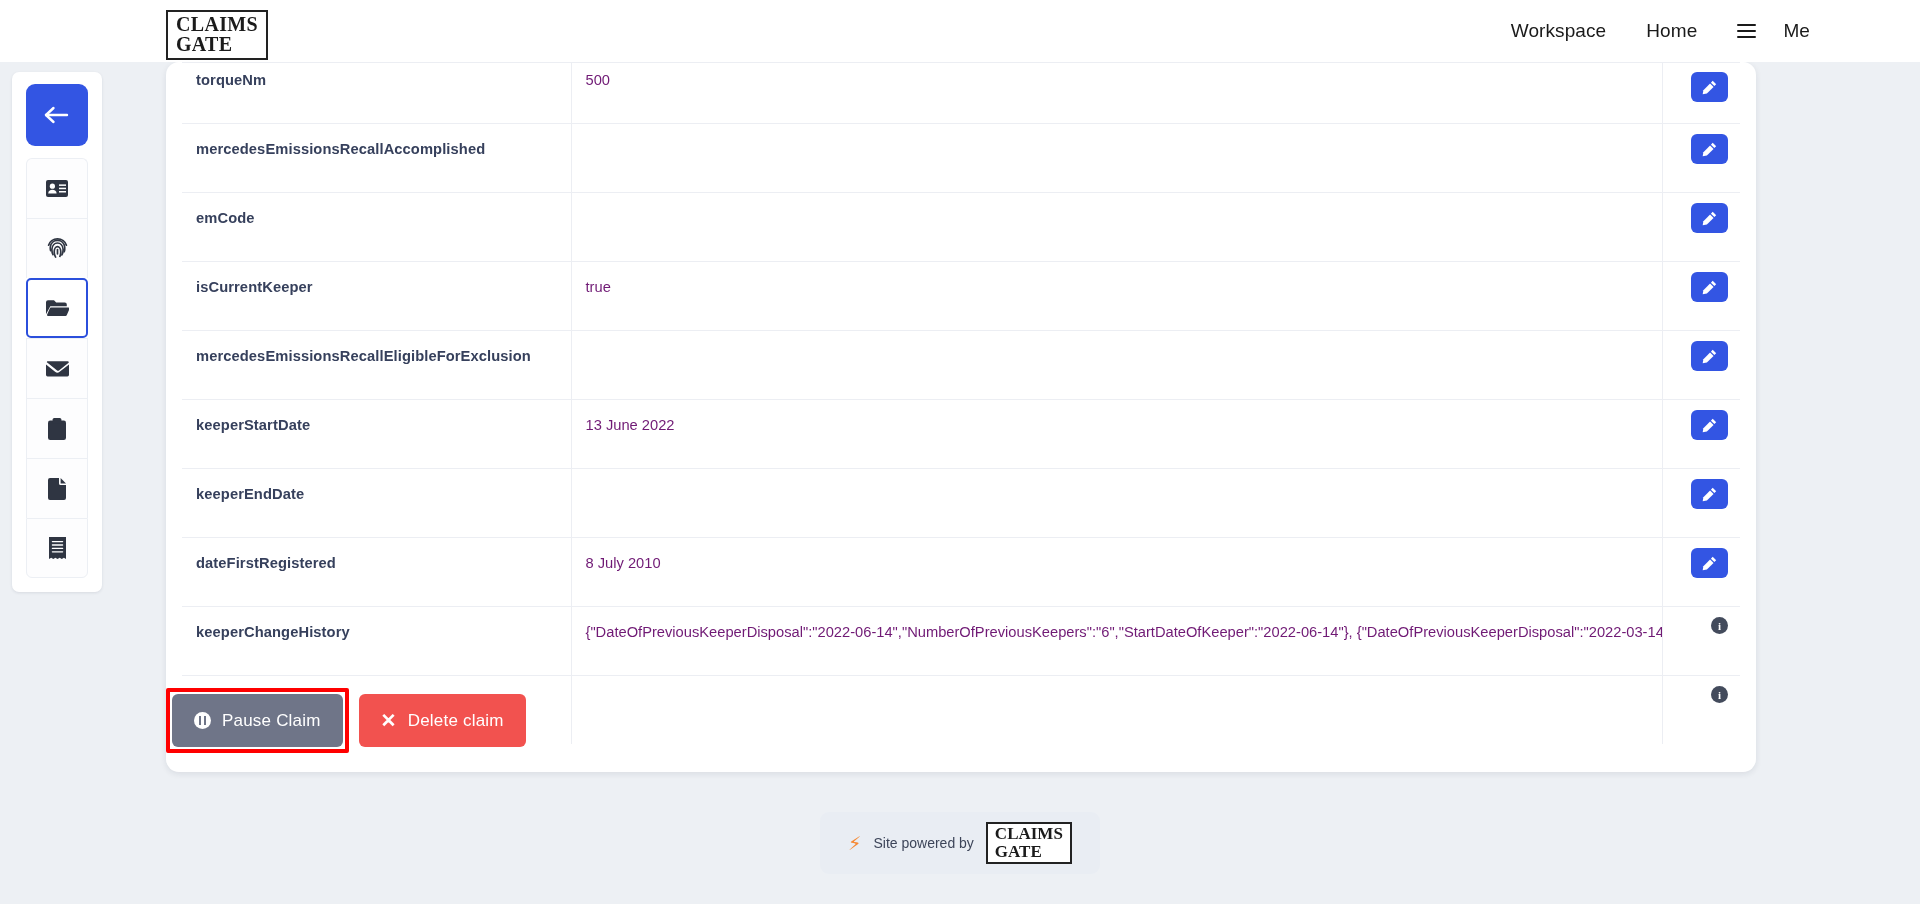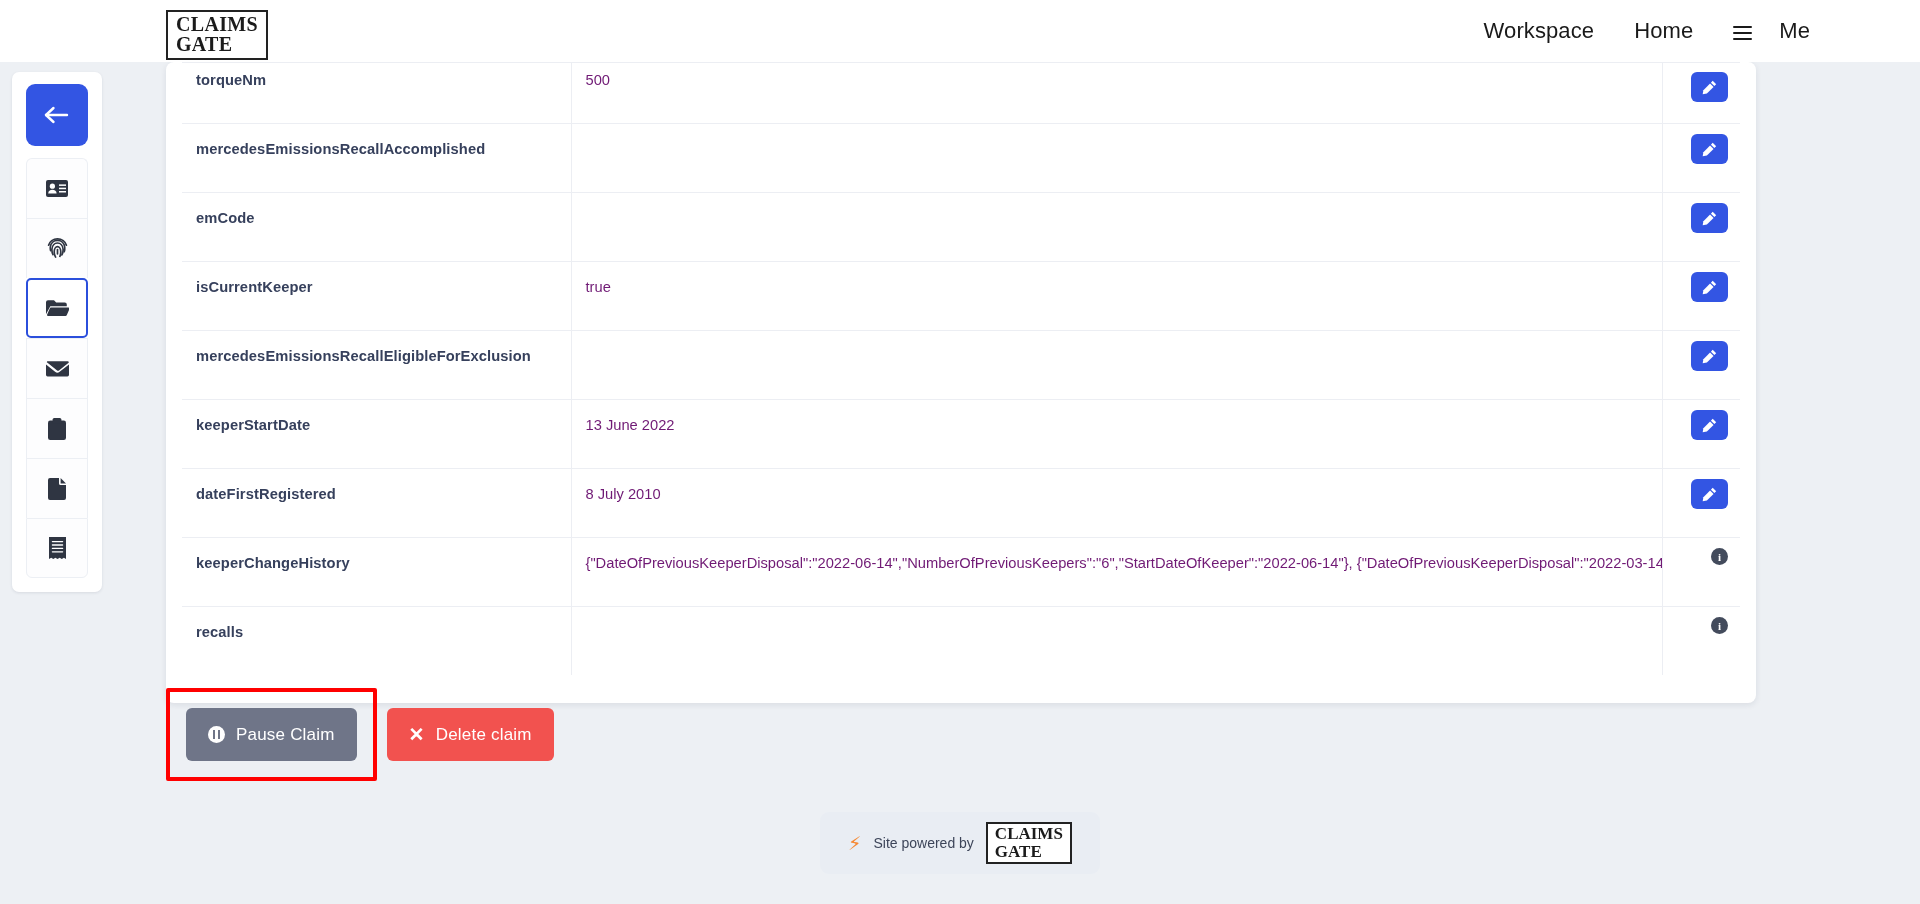--- a/index.html
+++ b/index.html
@@ -26,21 +26,21 @@
     font-family: "Liberation Serif", "DejaVu Serif", serif;
     font-weight: bold; font-size: 20px; letter-spacing: .3px;
     color: #1b1b1b; text-align: left;
   }
   .brand-box .l2 { display: block; }
   .nav {
     position: absolute; right: 110px; top: 0; height: 62px;
     display: flex; align-items: center; gap: 40px;
   }
   .nav a {
-    font-size: 22px; color: #1a1a1a; text-decoration: none;
+    font-size: 19px; color: #1a1a1a; text-decoration: none;
     letter-spacing: .1px;
   }
   .nav .me-group { display: flex; align-items: flex-end; gap: 27px; }
   .hamburger { display: inline-block; width: 19px; }
   .hamburger span {
     display: block; height: 2px; background: #1a1a1a;
     margin: 4px 0; border-radius: 1px;
   }
 
   
@@ -80,21 +80,21 @@
     background: #ffffff;
     z-index: 2; position: relative;
   }
   .rail-item svg { display: block; }
 
   
   .card {
     position: absolute; left: 166px; top: 62px;
     width: 1590px;
     background: #ffffff;
-    border-radius: 8px;
+    border-radius: 13px;
     box-shadow: 0 2px 6px rgba(25,35,60,.09);
     padding: 0 16px 28px 16px;
     z-index: 10;
   }
   .tbl { width: 100%; border-collapse: collapse; table-layout: fixed; }
   .tbl tr { border-bottom: 1px solid #eceef3; }
   .tbl tr:last-child { border-bottom: none; }
   .tbl td {
     padding: 17px 14px 35px 14px;
     vertical-align: top;
@@ -143,21 +143,21 @@
     height: 53px; padding: 0 22px;
     border: none; border-radius: 6px;
     color: #fff; font-size: 17px; letter-spacing: .2px;
     cursor: pointer;
     font-family: "Liberation Sans", sans-serif;
   }
   .btn-pause { background: #6f7588; }
   .btn-delete { background: #f2524f; }
   .hl-box {
     border: 4px solid #ff0000;
-    padding: 16px;
+    padding: 2px;
     border-radius: 2px;
     line-height: 0;
   }
   .pause-glyph {
     width: 17px; height: 17px; border-radius: 50%;
     background: #fff; position: relative; display: inline-block;
   }
   .pause-glyph::before, .pause-glyph::after {
     content: ""; position: absolute; top: 4px;
     width: 2.4px; height: 9px; background: #6f7588;
@@ -341,20 +341,30 @@
           <td class="c-key">keeperStartDate</td>
           <td class="c-val">13 June 2022</td>
           <td class="c-act"><button class="edit-btn">
               <svg width="15" height="15" viewBox="0 0 16 16">
                 <path d="M11.4.9l3.7 3.7-1.9 1.9-3.7-3.7z" fill="#fff"></path>
                 <path d="M8.6 3.7l3.7 3.7-7.1 7.1-4.5.8.8-4.5z" fill="#fff"></path>
               </svg>
             </button></td>
         </tr>
         <tr>
+          <td class="c-key">keeperEndDate</td>
+          <td class="c-val"></td>
+          <td class="c-act"><button class="edit-btn">
+              <svg width="15" height="15" viewBox="0 0 16 16">
+                <path d="M11.4.9l3.7 3.7-1.9 1.9-3.7-3.7z" fill="#fff"></path>
+                <path d="M8.6 3.7l3.7 3.7-7.1 7.1-4.5.8.8-4.5z" fill="#fff"></path>
+              </svg>
+            </button></td>
+        </tr>
+        <tr>
           <td class="c-key">dateFirstRegistered</td>
           <td class="c-val">8 July 2010</td>
           <td class="c-act"><button class="edit-btn">
               <svg width="15" height="15" viewBox="0 0 16 16">
                 <path d="M11.4.9l3.7 3.7-1.9 1.9-3.7-3.7z" fill="#fff"></path>
                 <path d="M8.6 3.7l3.7 3.7-7.1 7.1-4.5.8.8-4.5z" fill="#fff"></path>
               </svg>
             </button></td>
         </tr>
         <tr>

